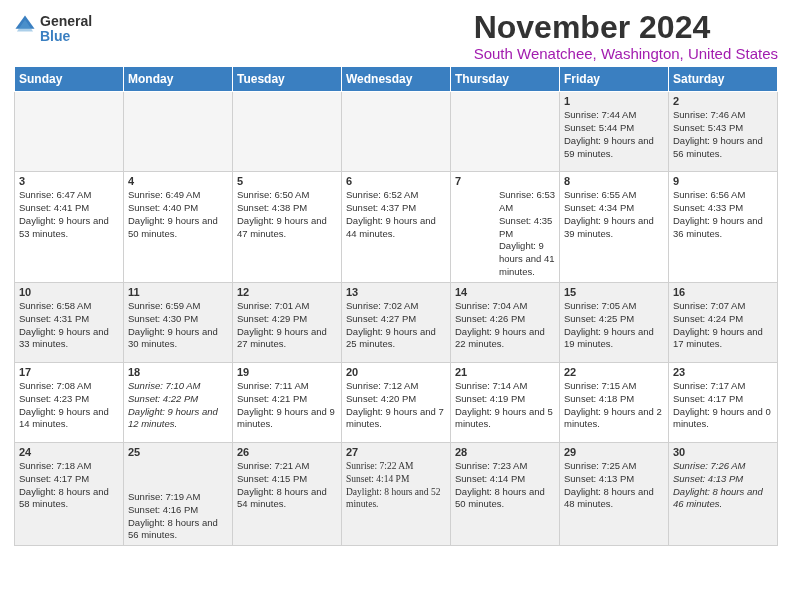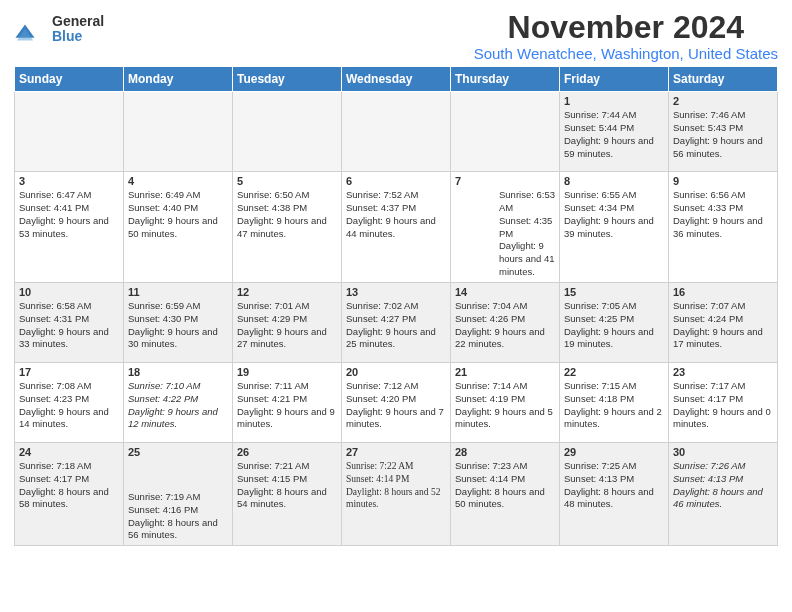--- a/index.html
+++ b/index.html
@@ -16,22 +16,22 @@
       padding: 10px 14px;
     }
     .header-row {
       display: flex;
       align-items: flex-start;
       justify-content: space-between;
       margin-bottom: 4px;
     }
     .logo {
       display: flex;
-      align-items: flex-end;
-      gap: 14px;
+      align-items: flex-start;
+      gap: 2px;
       margin-top: 4px;
     }
     .logo-text {
       display: flex;
       flex-direction: column;
       line-height: 1.1;
     }
     .logo-general {
       font-size: 14px;
       font-weight: bold;
@@ -41,31 +41,31 @@
       font-size: 14px;
       font-weight: bold;
       color: #3a7fc1;
     }
     .logo-icon {
       width: 22px;
       height: 22px;
       margin-right: 2px;
     }
     .title-section {
-      text-align: center;
+      text-align: left;
     }
     .month-title {
       font-size: 32px;
       font-weight: bold;
       color: #333;
       line-height: 1.1;
     }
     .location-subtitle {
       font-size: 15px;
-      color: #3b82f6;
+      color: #a21caf;
     }
     table {
       width: 100%;
       border-collapse: collapse;
       table-layout: fixed;
     }
     th {
       background-color: #3a7fc1;
       color: #fff;
       font-size: 12px;
@@ -167,21 +167,21 @@
 Daylight: 9 hours and 50 minutes.</div>
           </td>
           <td>
             <div class="day-number">5</div>
             <div class="cell-text" style="white-space: pre-line;">Sunrise: 6:50 AM
 Sunset: 4:38 PM
 Daylight: 9 hours and 47 minutes.</div>
           </td>
           <td>
             <div class="day-number">6</div>
-            <div class="cell-text" style="white-space: pre-line;">Sunrise: 7:52 AM
+            <div class="cell-text" style="white-space: pre-line;">Sunrise: 6:52 AM
 Sunset: 4:37 PM
 Daylight: 9 hours and 44 minutes.</div>
           </td>
           <td>
             <div class="day-number">7</div>
             <div class="cell-text" style="white-space: pre-line; margin-left: 44px;">Sunrise: 6:53 AM
 Sunset: 4:35 PM
 Daylight: 9 hours and 41 minutes.</div>
           </td>
           <td>

